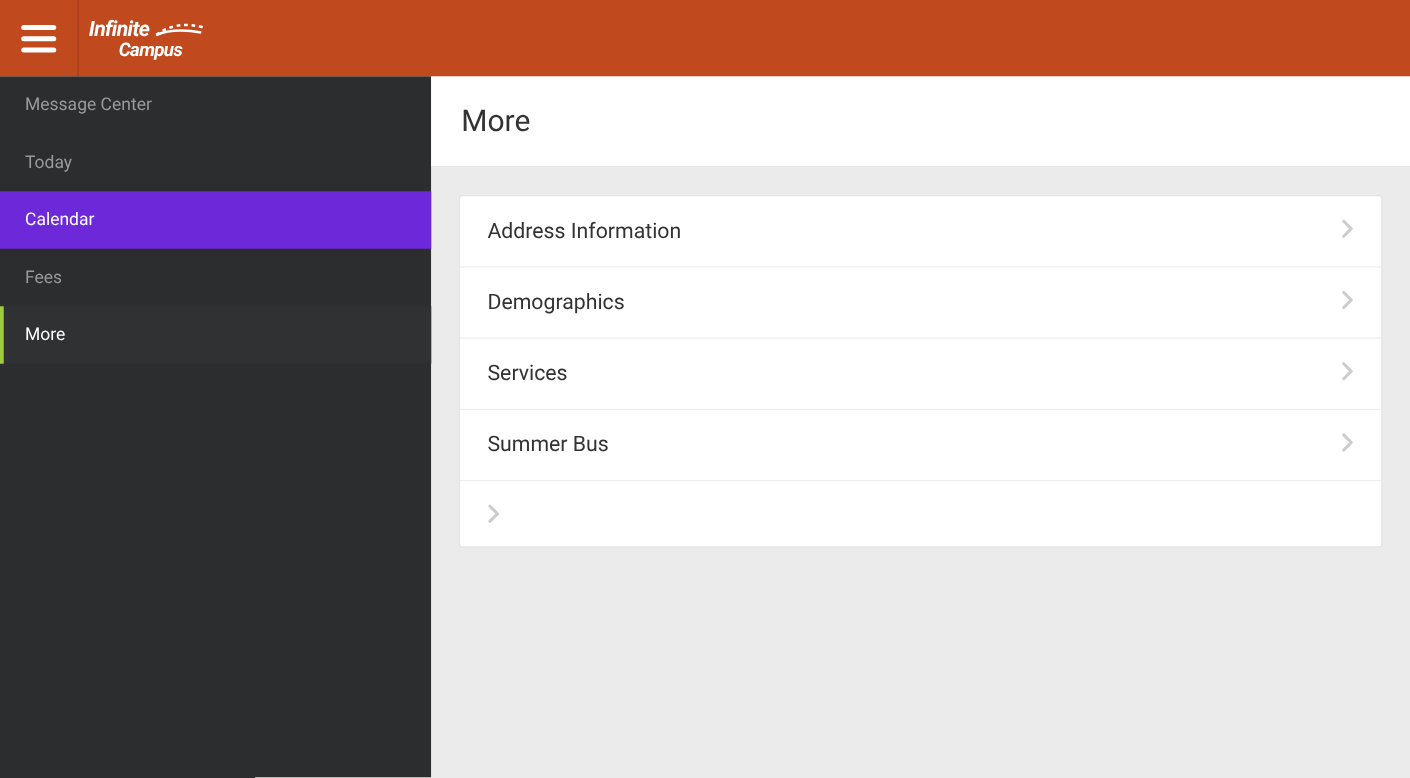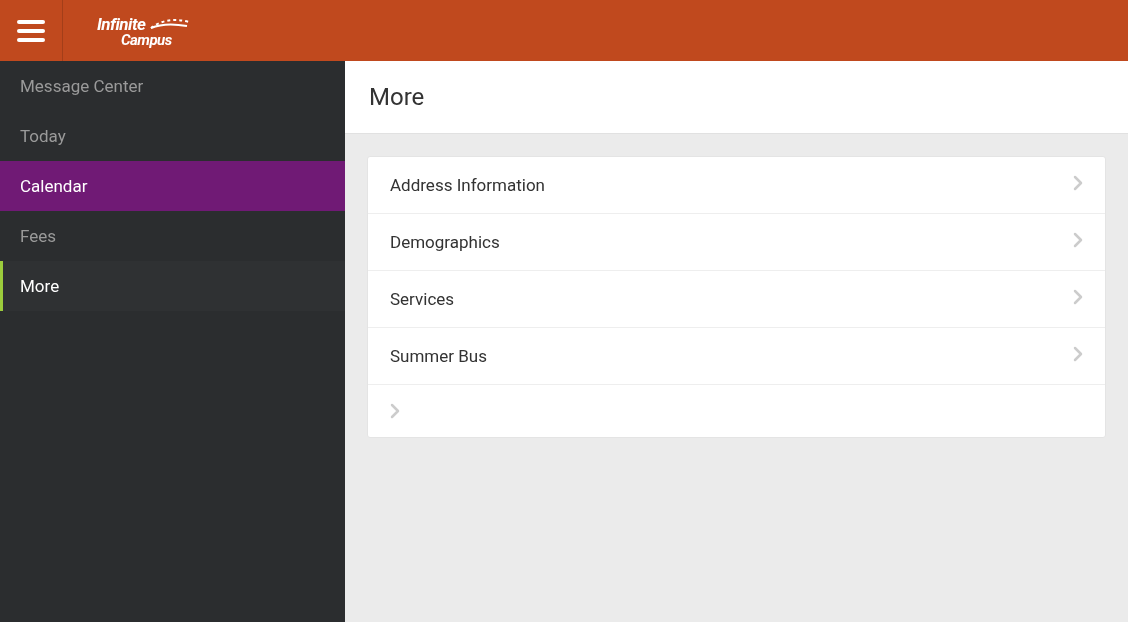--- a/index.html
+++ b/index.html
@@ -36,21 +36,21 @@
     .hamburger span {
       display: block;
       height: 4px;
       border-radius: 2px;
       background: #fff;
     }
     .logo {
       color: #fff;
       font-style: italic;
       font-weight: 700;
-      margin-left: 34px;
+      margin-left: 8px;
       font-size: 20px;
       line-height: 1;
       position: relative;
       display: flex;
       flex-direction: column;
       align-items: flex-start;
     }
     .logo .top {
       font-size: 17px;
       font-weight: 700;
@@ -76,27 +76,27 @@
     }
     .sidebar {
       width: 345px;
       background: #2b2d2f;
       height: 100%;
       flex-shrink: 0;
     }
     .sidebar .item {
       padding: 15px 20px;
       color: #9a9a9a;
-      font-size: 17px;
+      font-size: 14px;
       cursor: pointer;
       position: relative;
     }
     .sidebar .item.light {
       color: #fff;
-      background: #701a75;
+      background: #6d28d9;
     }
     .sidebar .item.active {
       color: #fff;
       background: #2f3133;
     }
     .sidebar .item.active::before {
       content: "";
       position: absolute;
       left: 0;
       top: 0;

